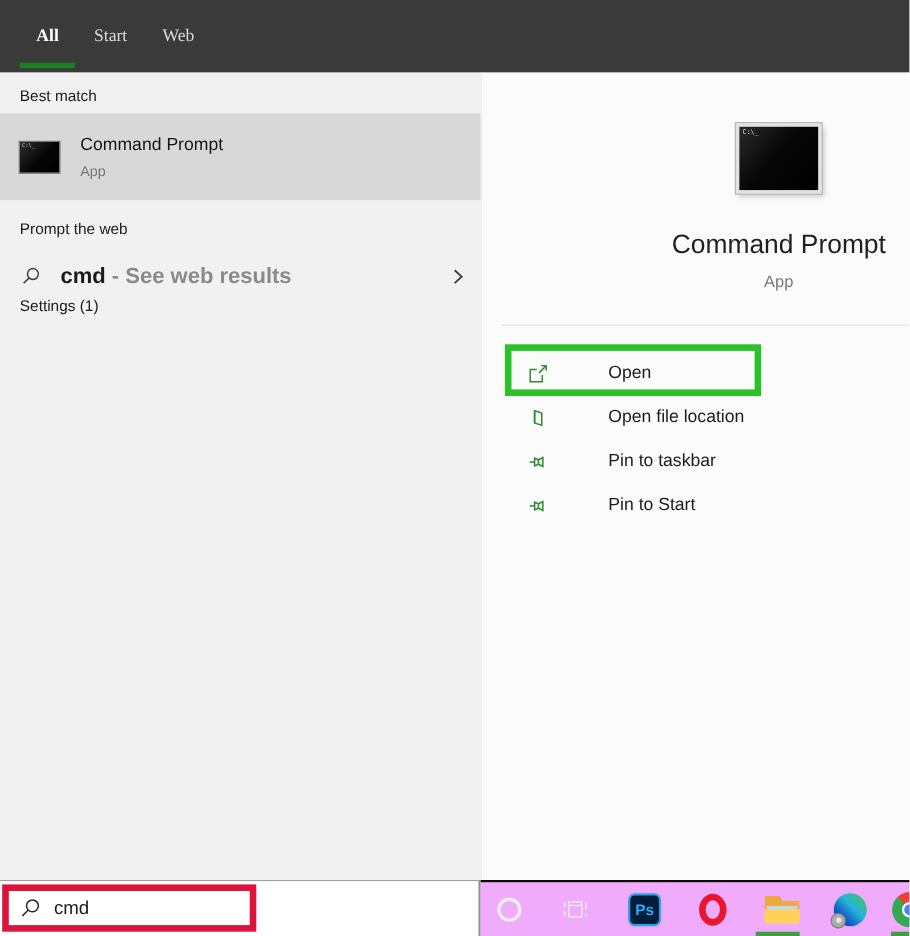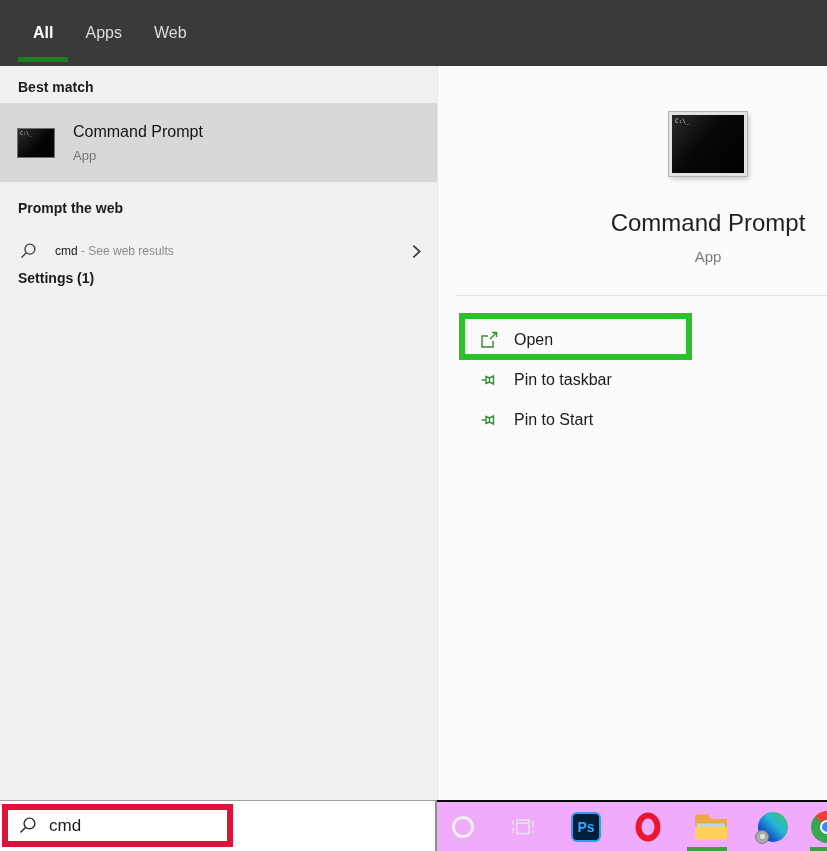--- a/index.html
+++ b/index.html
@@ -2,58 +2,58 @@
 <html><head>
 <meta charset="utf-8">
 <style>
   * { box-sizing: border-box; }
   body { margin:0; font-family:"Liberation Sans", sans-serif; }
   .screen { position:relative; width:827px; height:851px; background:#fbfbfb; overflow:hidden; }
 
   
   .topbar { position:absolute; top:0; left:0; width:827px; height:66px; background:#3a3a3a;
             display:flex; align-items:center; padding-left:33px; gap:32px; }
-  .tab { position:relative; height:100%; display:flex; align-items:center; font-size:16px; color:#dcdcdc; cursor:pointer; }
+  .tab { position:relative; height:100%; display:flex; align-items:center; font-size:16px; color:#dcdcdc; cursor:pointer;font-family:Liberation Serif, serif; }
   .tab.active { color:#ffffff; font-weight:bold; }
   .tab-underline { position:absolute; bottom:4px; left:50%; transform:translateX(-50%); width:50px; height:5px; background:#1e7e22; }
   .caret { width:0; height:0; border-left:6px solid transparent; border-right:6px solid transparent;
            border-top:7px solid #e6e6e6; margin-left:11px; }
 
   
   .left-panel { position:absolute; top:66px; left:0; width:437px; height:734px; background:#f1f1f1; }
-  .section-header { position:absolute; left:18px; font-size:14px; font-weight:bold; color:#1b1b1b; }
+  .section-header { position:absolute; left:18px; font-size:14px; font-weight:normal; color:#1b1b1b; }
   .hdr-best { top:13px; } .hdr-web { top:134px; } .hdr-settings { top:204px; }
   .best-match-row { position:absolute; top:37px; left:0; width:100%; height:79px; background:#d8d8d8;
                     display:flex; align-items:center; padding-left:17px; cursor:pointer; }
   .cmd-icon-small { position:relative; width:38px; height:30px; border:1px solid #6e6e6e;
                     background:linear-gradient(135deg,#2e2e2e 0%, #050505 55%, #000 100%); flex:none; }
   .cmd-tiny { position:absolute; top:1px; left:2px; font-size:5px; line-height:1.2; color:#cfcfcf;
               font-family:"DejaVu Sans Mono", monospace; white-space:pre; }
   .bm-text { margin-left:18px; }
   .bm-title { font-size:16px; color:#141414; }
   .bm-sub { font-size:13px; color:#757575; margin-top:7px; }
   .web-row { position:absolute; top:164px; left:0; width:100%; height:42px; display:flex; align-items:center;
              padding:0 12px 0 19px; cursor:pointer; }
-  .web-text { margin-left:17px; font-size:12px; flex:1; }
+  .web-text { margin-left:17px; font-size:20px; flex:1;font-weight:bold; }
   .web-q { color:#1b1b1b; } .web-suffix { color:#8a8a8a; }
 
   
   .right-panel { position:absolute; top:66px; left:437px; width:390px; height:734px; background:#fbfbfb;
                  border-left:1px solid #e6e6e6; }
   .cmd-icon-large { position:absolute; left:231px; top:46px; width:78px; height:64px;
                     border:3px solid #e2e2e2; outline:1px solid #b3b3b3;
                     background:linear-gradient(130deg,#2a2a2a 0%, #070707 45%, #000 100%);
                     box-shadow:2px 3px 5px rgba(0,0,0,.22); }
   .cmd-tiny-l { position:absolute; top:2px; left:3px; font-size:6px; line-height:1.2; color:#d8d8d8;
                 font-family:"DejaVu Sans Mono", monospace; white-space:pre; }
   .hero-title { position:absolute; top:143px; left:90px; width:360px; text-align:center; font-size:24px; color:#1f1f1f; }
   .hero-sub   { position:absolute; top:182px; left:90px; width:360px; text-align:center; font-size:15px; color:#7a7a7a; }
   .divider { position:absolute; top:229px; left:18px; right:0; height:1px; background:#e2e2e2; }
   .actions { position:absolute; top:254px; left:0; width:100%; }
-  .action-row { height:40px; display:flex; align-items:center; padding-left:41px; cursor:pointer; }
+  .action-row { height:40px; display:flex; align-items:center; padding-left:41px; cursor:pointer;gap:39px; }
   .a-icon { width:20px; height:20px; flex:none; }
   .a-icon path, .a-icon line, .a-icon polyline { stroke:#2f8f2f; fill:none; stroke-width:1.4; }
   .a-label { margin-left:15px; font-size:16px; color:#1b1b1b; }
   .green-box { position:absolute; left:21px; top:247px; width:233px; height:47px;
                border:6px solid #2bc12b; pointer-events:none; }
 
   
   .search-bar { position:absolute; left:0; top:800px; width:437px; height:51px; background:#ffffff;
                 border-top:1px solid #9f9f9f; border-right:2px solid #8f8f8f; }
   .red-box { position:absolute; left:2px; top:3px; width:231px; height:43px; border:6px solid #dc143c;
@@ -94,21 +94,21 @@
 <body>
 
 <div class="screen">
 
   <div class="topbar">
     <div class="tab active">
       <span>All</span>
       <span class="tab-underline"></span>
     </div>
     <div class="tab">
-      <span>Apps</span>
+      <span>Start</span>
     </div>
     <div class="tab">
       <span>Web</span>
     </div>
   </div>
 
   <div class="left-panel">
     <div class="section-header hdr-best">Best match</div>
 
     <div class="best-match-row">
@@ -148,20 +148,27 @@
     <div class="divider"></div>
 
     <div class="actions">
       <div class="action-row">
         <svg class="a-icon" viewBox="0 0 20 20">
           <path d="M14 11 V17 H3 V6 H9"></path>
           <path d="M11 9 L17.5 2.5"></path>
           <path d="M13 2.5 H17.5 V7"></path>
         </svg>
         <span class="a-label">Open</span>
+      </div>
+      <div class="action-row">
+        <svg class="a-icon" viewBox="0 0 20 20">
+          <path d="M7 3.5 L13.5 5.5 V16.5 L7 14.5 Z"></path>
+          <path d="M7 3.5 V14.5"></path>
+        </svg>
+        <span class="a-label">Open file location</span>
       </div>
       <div class="action-row">
         <svg class="a-icon" viewBox="0 0 20 20">
           <path d="M2.5 10 H7"></path>
           <path d="M7 6.5 L10.5 8 L14.5 6 V14 L10.5 12 L7 13.5 Z"></path>
           <path d="M10.5 8 V12"></path>
         </svg>
         <span class="a-label">Pin to taskbar</span>
       </div>
       <div class="action-row">

